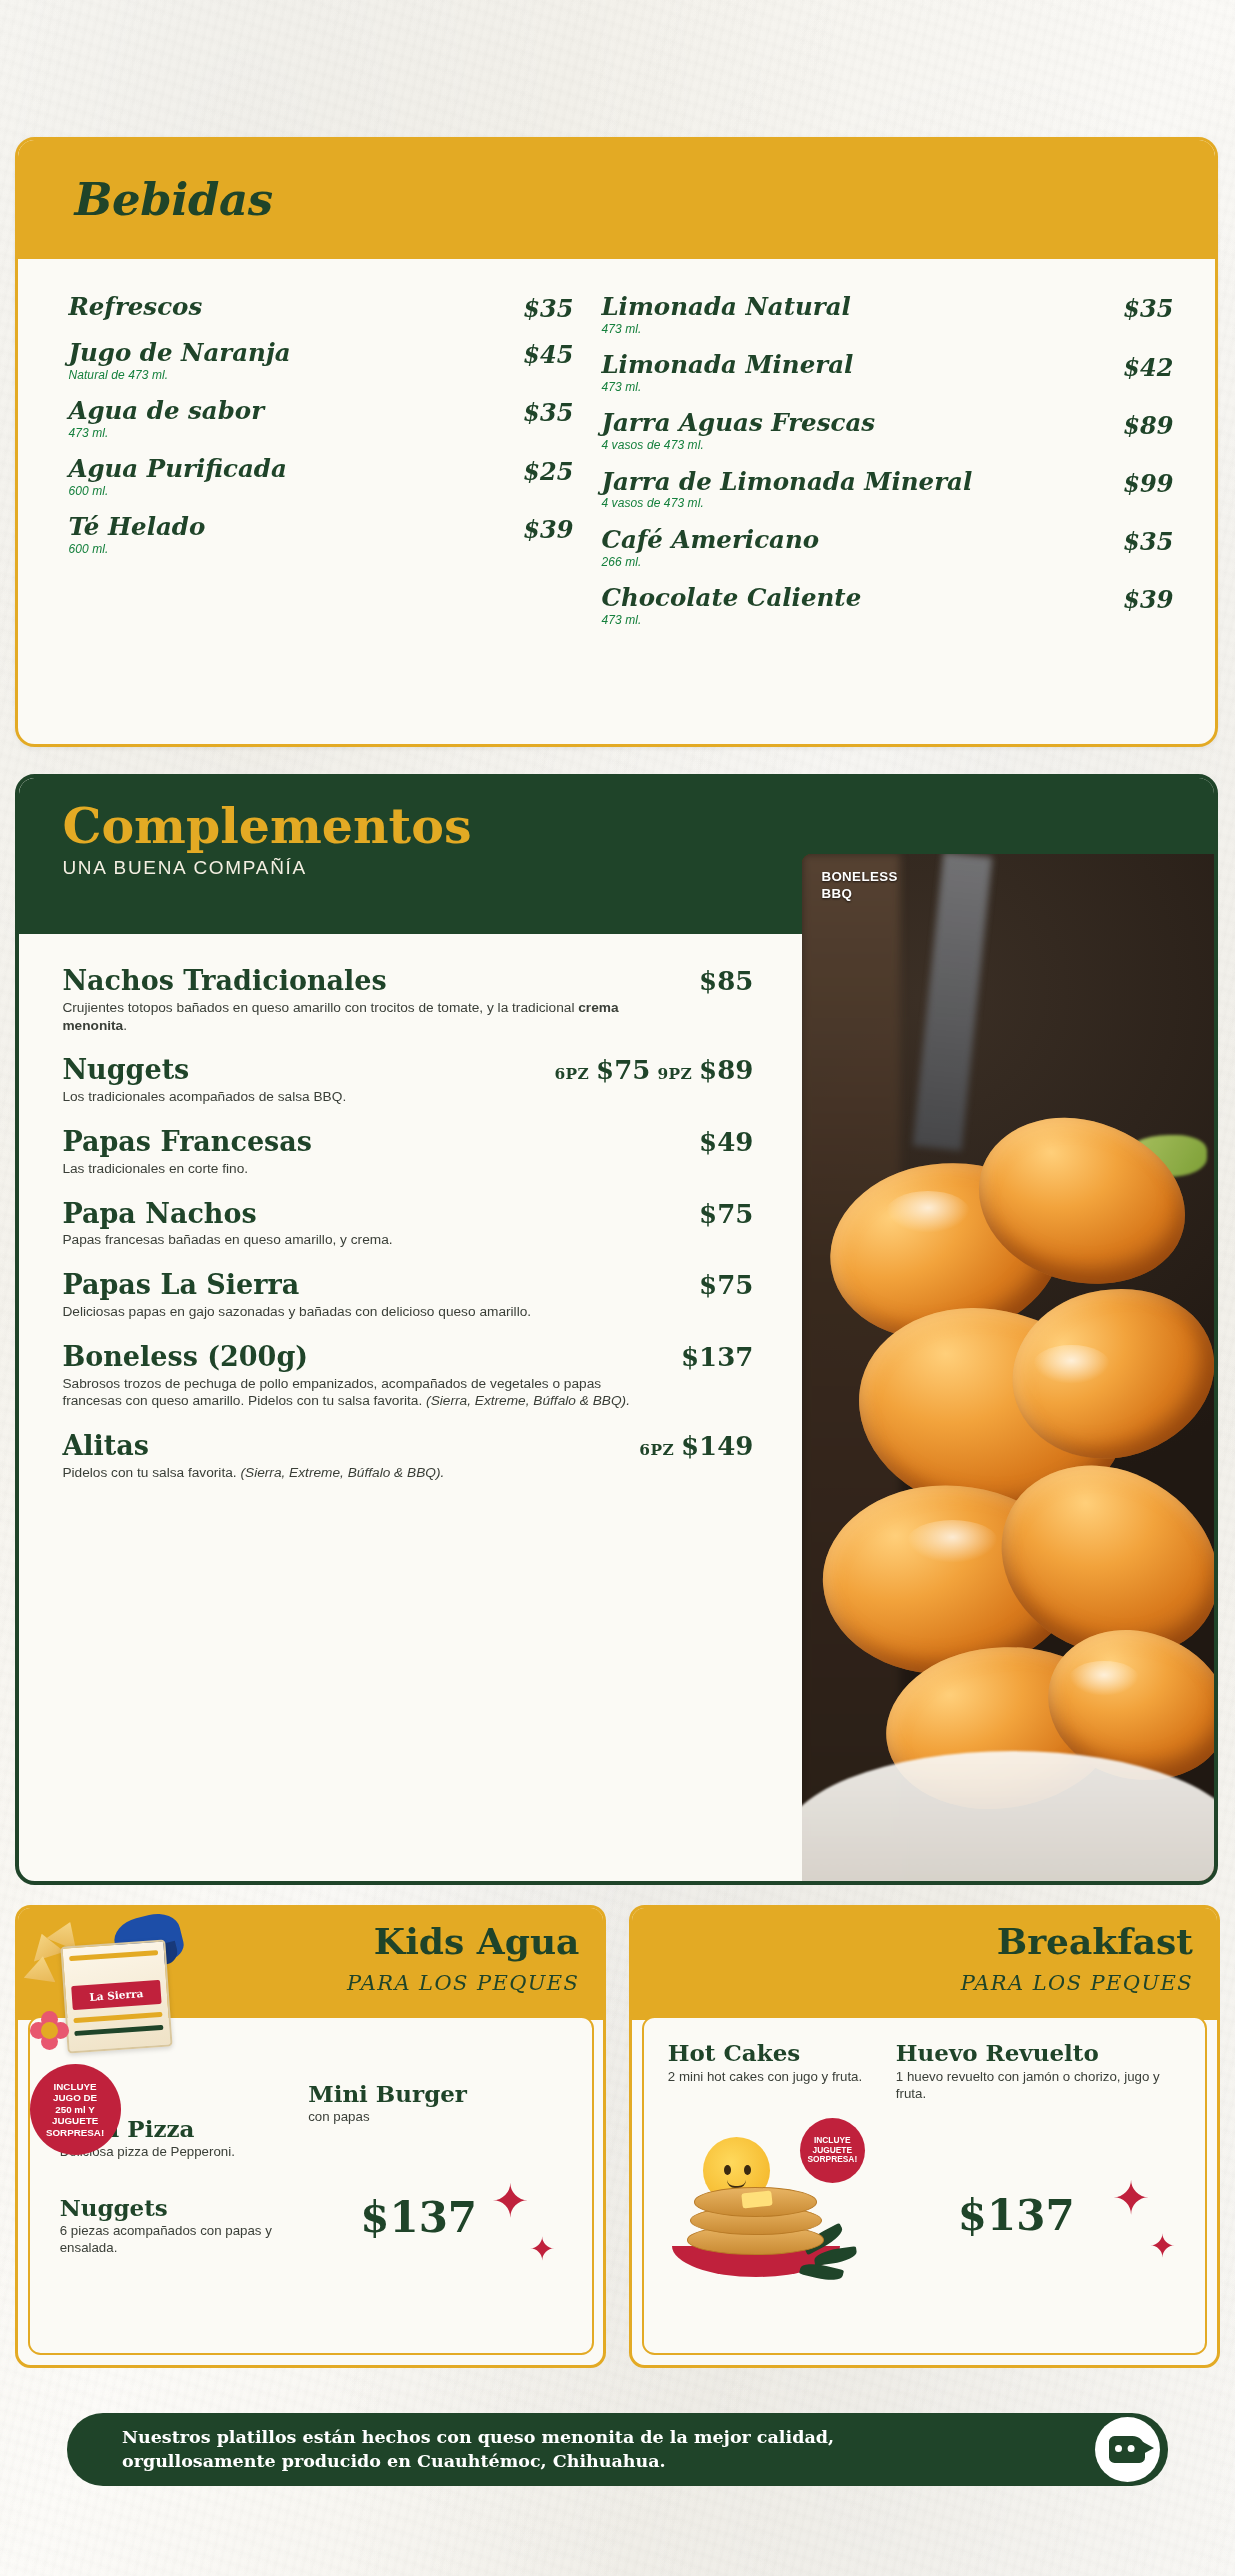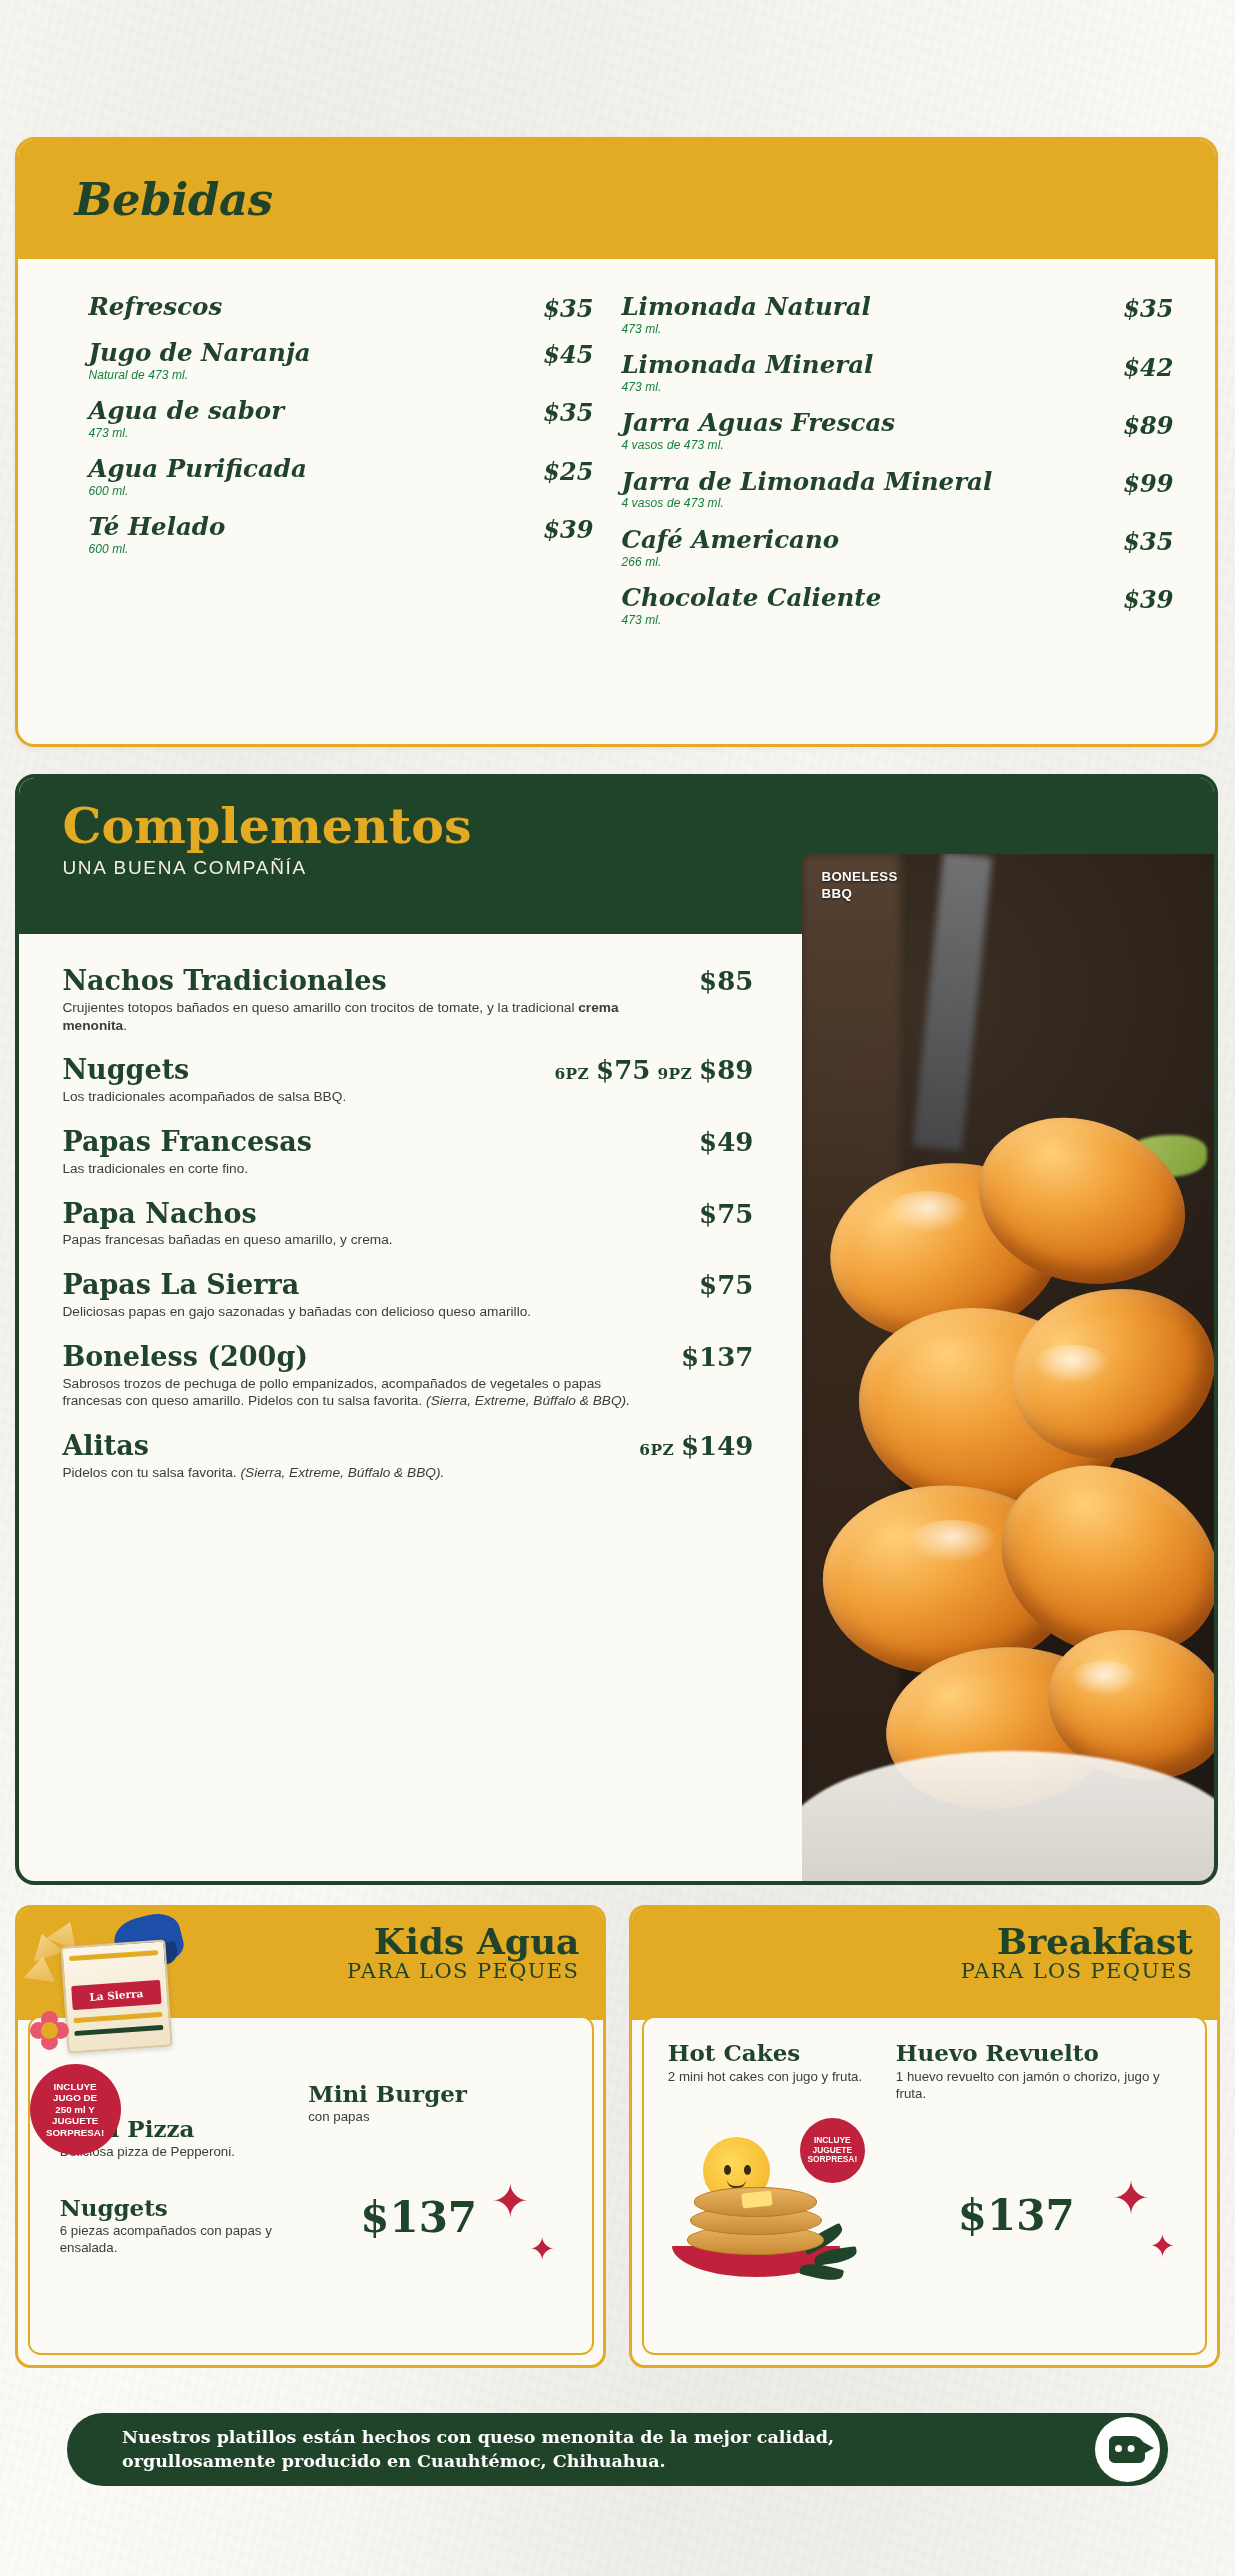--- a/index.html
+++ b/index.html
@@ -53,21 +53,20 @@
     font-family: "DejaVu Serif", serif;
     font-size: 45px;
     color: #1f4429;
     letter-spacing: -0.4px;
     font-weight: bold;
   }
   .bebidas-body {
     display: flex;
     padding: 34px 42px 21px 50px;
     gap: 28px;
-    margin-left: 20px;
   }
   .col { flex: 1; }
   .col.left { max-width: 505px; }
   .drink-row {
     display: flex;
     align-items: flex-start;
     justify-content: space-between;
     margin-bottom: 15.4px;
   }
   .drink-name {
@@ -283,21 +282,22 @@
     font-size: 36px;
     color: #1f4429;
     font-weight: bold;
     line-height: 1;
   }
   .kb-head .sub {
     font-family: "DejaVu Serif", serif;
     font-size: 21px;
     color: #1f4429;
     letter-spacing: 1.4px;
-    margin-top: 0;
+    margin-top: 12px;
+    font-style: italic;
   }
   .kb-inner {
     position: absolute;
     left: 9.8px; right: 9.8px; top: 108px; bottom: 9.8px;
     background: #fbfaf5;
     border: 2.8px solid #e3aa24;
     border-radius: 12.6px;
   }
   .kb-item-name {
     font-family: "DejaVu Serif", serif;

